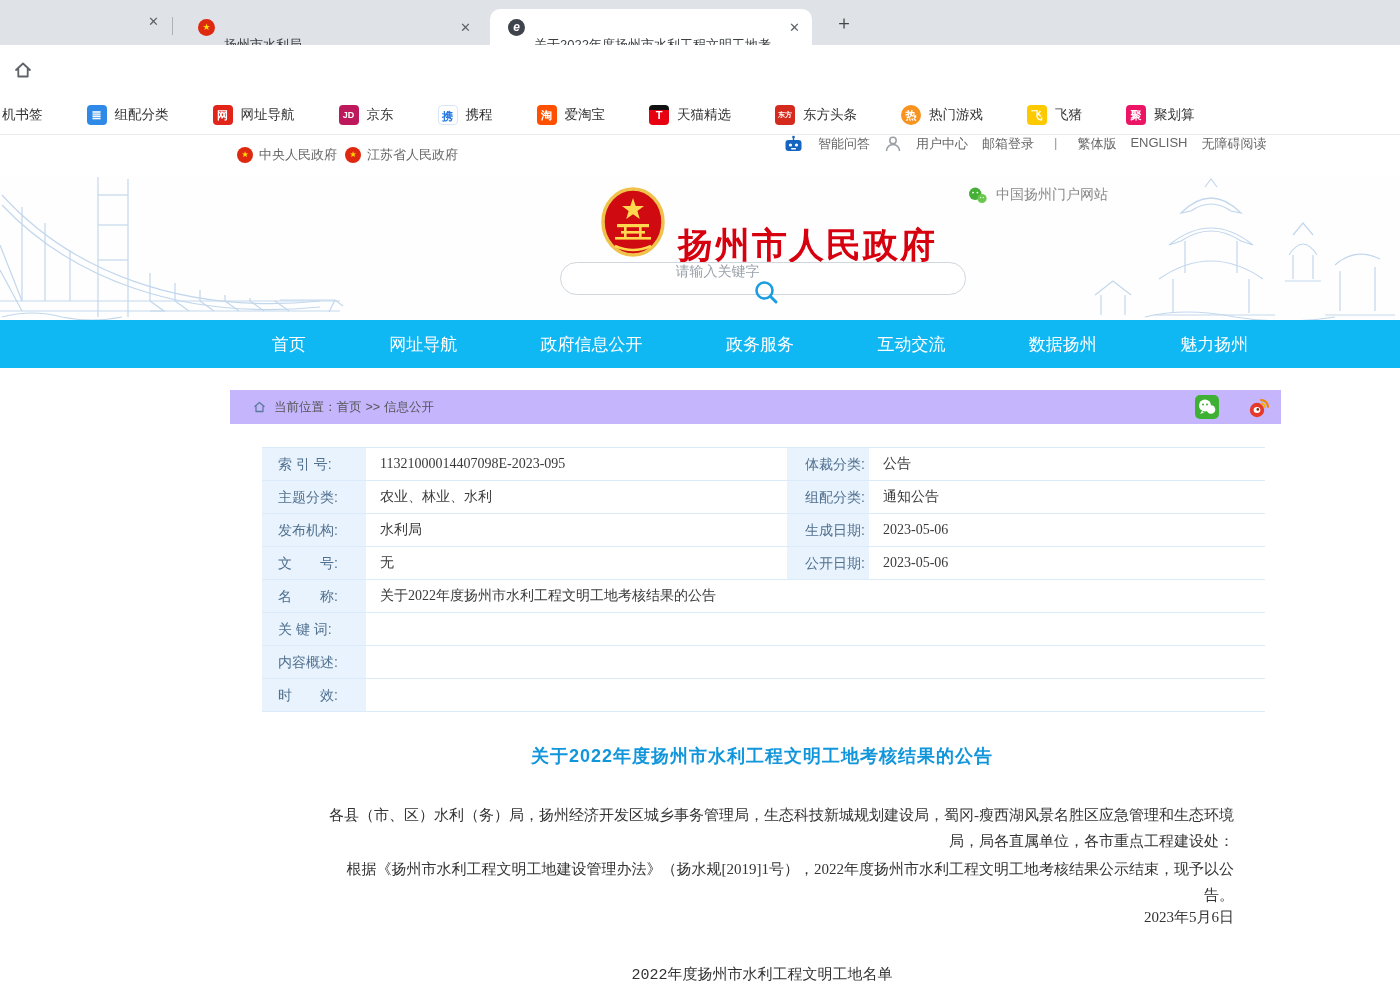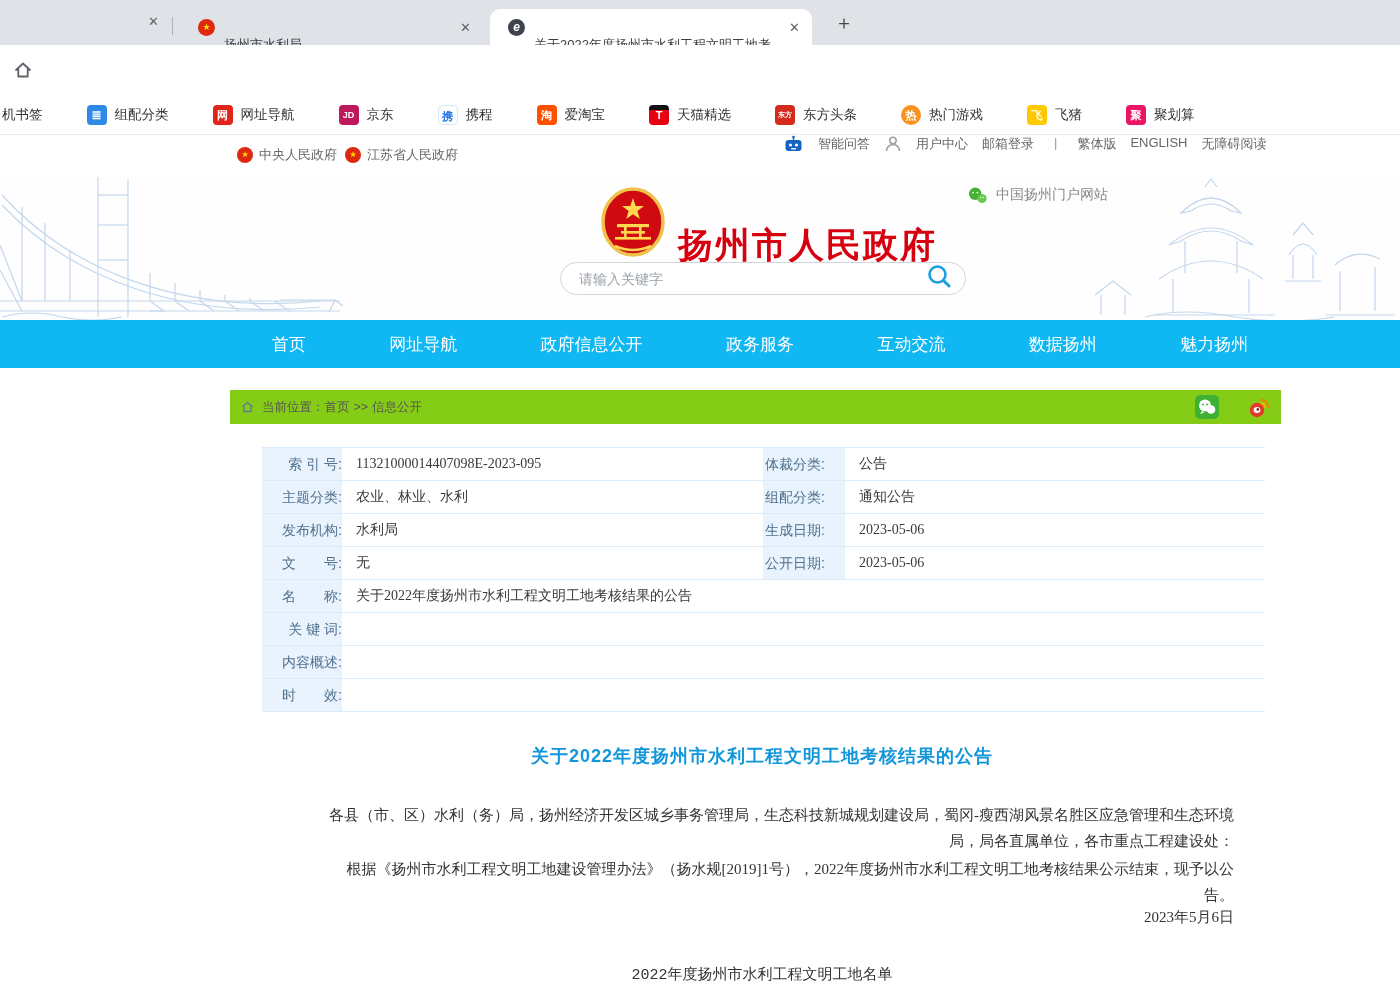--- a/index.html
+++ b/index.html
@@ -52,41 +52,41 @@
   .topsep { color:#999; padding:0 6px; }
 
   
   .banner { position:absolute; left:0; top:175px; width:1400px; height:145px; background:#fefeff; overflow:hidden; }
   .sketch { position:absolute; top:0; }
   .logo { position:absolute; left:600px; top:11px; display:flex; }
   .logotext { margin-left:12px; }
   .sitename { color:#d7000f; font-size:35px; font-weight:bold; letter-spacing:2px; font-family:"Liberation Serif", serif;margin-top:36px; }
   .siteurl { color:#d7000f; font-size:13px; font-weight:bold; letter-spacing:4.5px; margin-top:6px; }
   .portal { position:absolute; left:968px; top:11px; display:flex; align-items:center; gap:9px; font-size:14px; color:#888; }
-  .searchbox { position:absolute; left:560px; top:87px; width:406px; height:33px; background:#fff; border:1px solid #cfd6dd; border-radius:17px; display:flex; align-items:center; padding:0 12px 0 18px; }
+  .searchbox { position:absolute; left:560px; top:87px; width:406px; height:33px; background:#fff; border:1px solid #cfd6dd; border-radius:17px; display:flex; align-items:center; padding:0 12px 0 18px;flex-direction:column; }
   .searchbox input { flex:1; border:none; outline:none; font-size:14px; color:#333; background:transparent; font-family:"Liberation Sans", sans-serif; }
   .searchbox input::placeholder { color:#9aa2aa; }
 
   
   .nav { position:absolute; left:0; top:320px; width:1400px; height:48px; background:#0fb7f3; }
   .navinner { position:absolute; left:230px; width:1060px; height:48px; display:flex; justify-content:space-around; align-items:center; }
   .navitem { color:#fff; font-size:17px; white-space:nowrap; }
 
   
-  .crumbbar { position:absolute; left:230px; top:390px; width:1051px; height:34px; background:#84cc16; display:flex; align-items:center; font-size:12.5px; color:#555; padding-left:10px; }
+  .crumbbar { position:absolute; left:230px; top:390px; width:1051px; height:34px; background:#c4b5fd; display:flex; align-items:center; font-size:12.5px; color:#555; padding-left:22px; }
   .crumbbar .sep { margin:0 4px; }
   .crumb-icons { position:absolute; right:10px; top:5px; display:flex; gap:28px; align-items:center; }
 
   
   .mtable { position:absolute; left:262px; top:447px; width:1003px; border-top:1px solid #dcebf9; font-size:14px; }
   .mrow { display:flex; height:33px; line-height:32px; border-bottom:1px solid #dcebf9; }
   .mlabel { background:#e9f3fd; color:#50708f; flex:0 0 auto; }
-  .c1 { width:80px; padding-left:16px;text-align:right; }
+  .c1 { width:104px; padding-left:16px; }
   .c2 { width:421px; padding-left:14px; }
-  .c3 { width:82px; padding-left:2px; }
+  .c3 { width:82px; padding-left:18px; }
   .c4 { flex:1; padding-left:14px; }
   .c2full { flex:1; padding-left:14px; }
   .mvalue { color:#3a3a3a; font-family:"Liberation Serif", serif; }
 
   
   .art-title { position:absolute; left:290px; top:744px; width:944px; text-align:center; color:#1296db; font-size:18px; font-weight:bold; letter-spacing:1px; }
   .art-p { position:absolute; left:290px; width:944px; font-size:15px; line-height:26px; color:#333; font-family:"Liberation Serif", serif; text-indent:2em;text-align:right; }
   .p1 { top:802px; }
   .p2 { top:856px; }
   .art-date { position:absolute; left:290px; top:908px; width:944px; text-align:right; font-size:15px; color:#333; font-family:"Liberation Serif", serif; }

